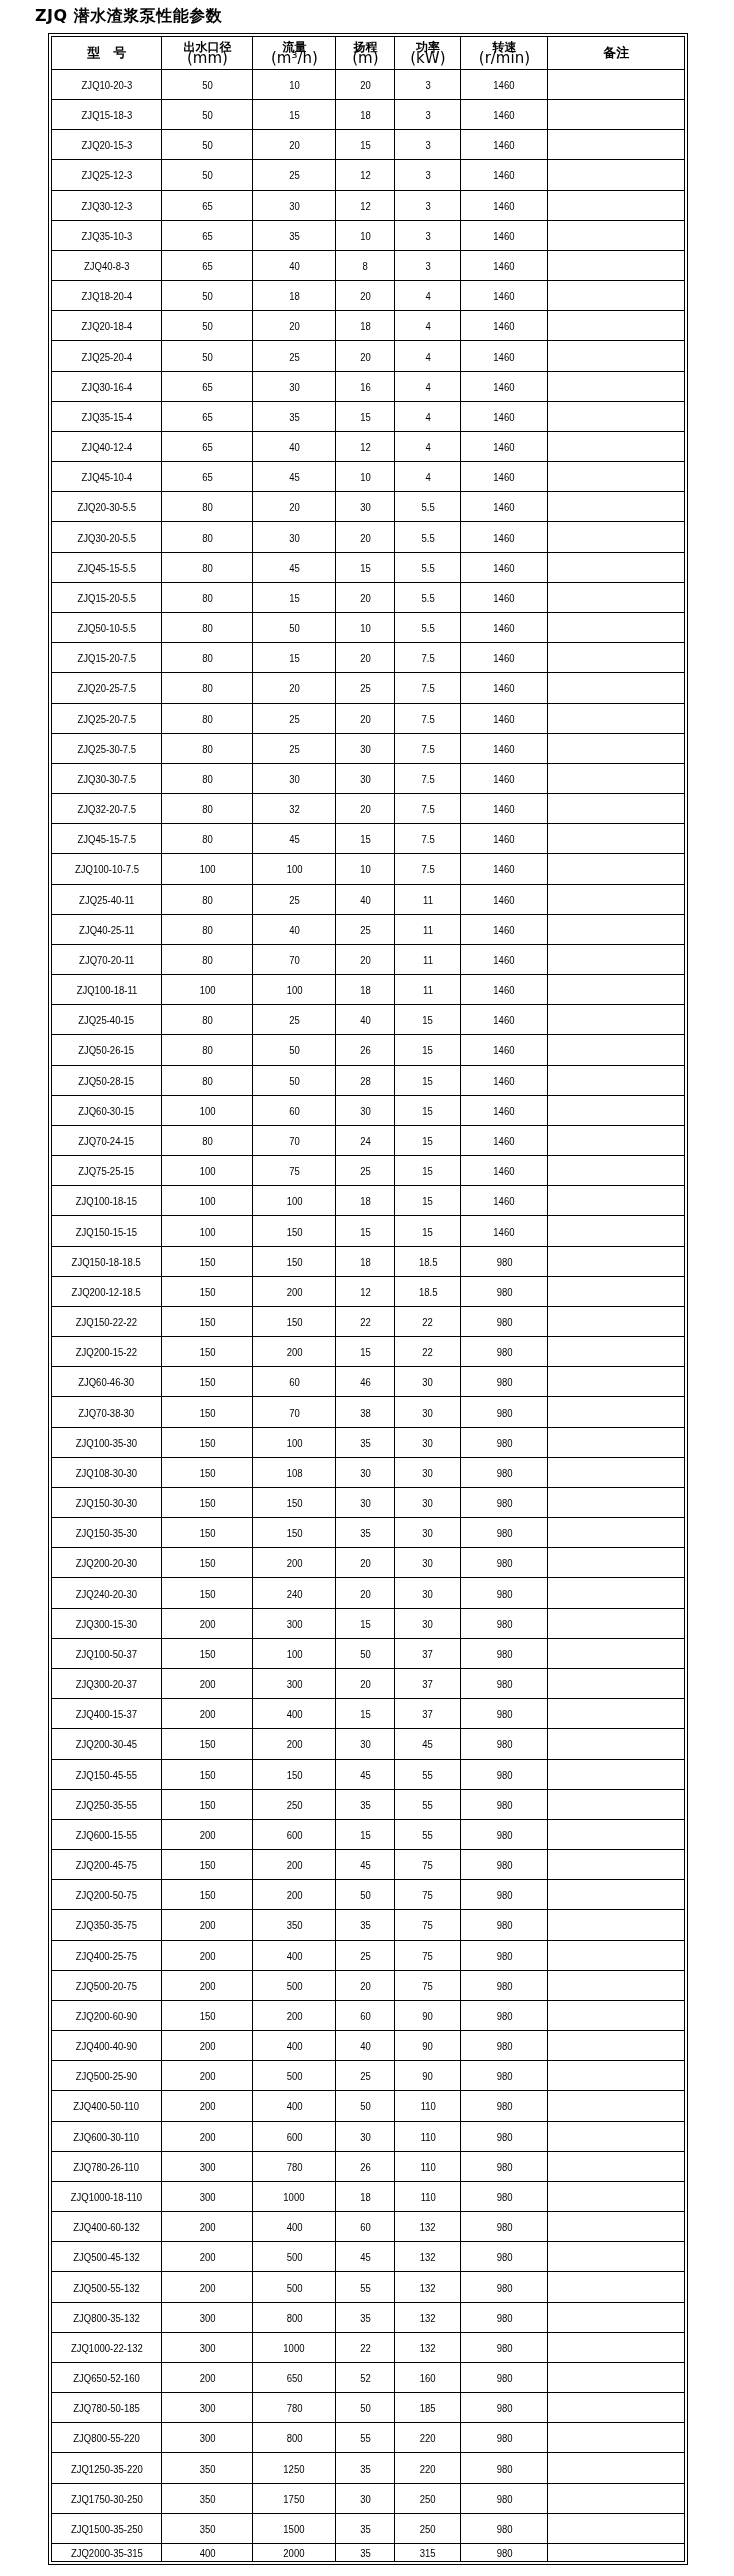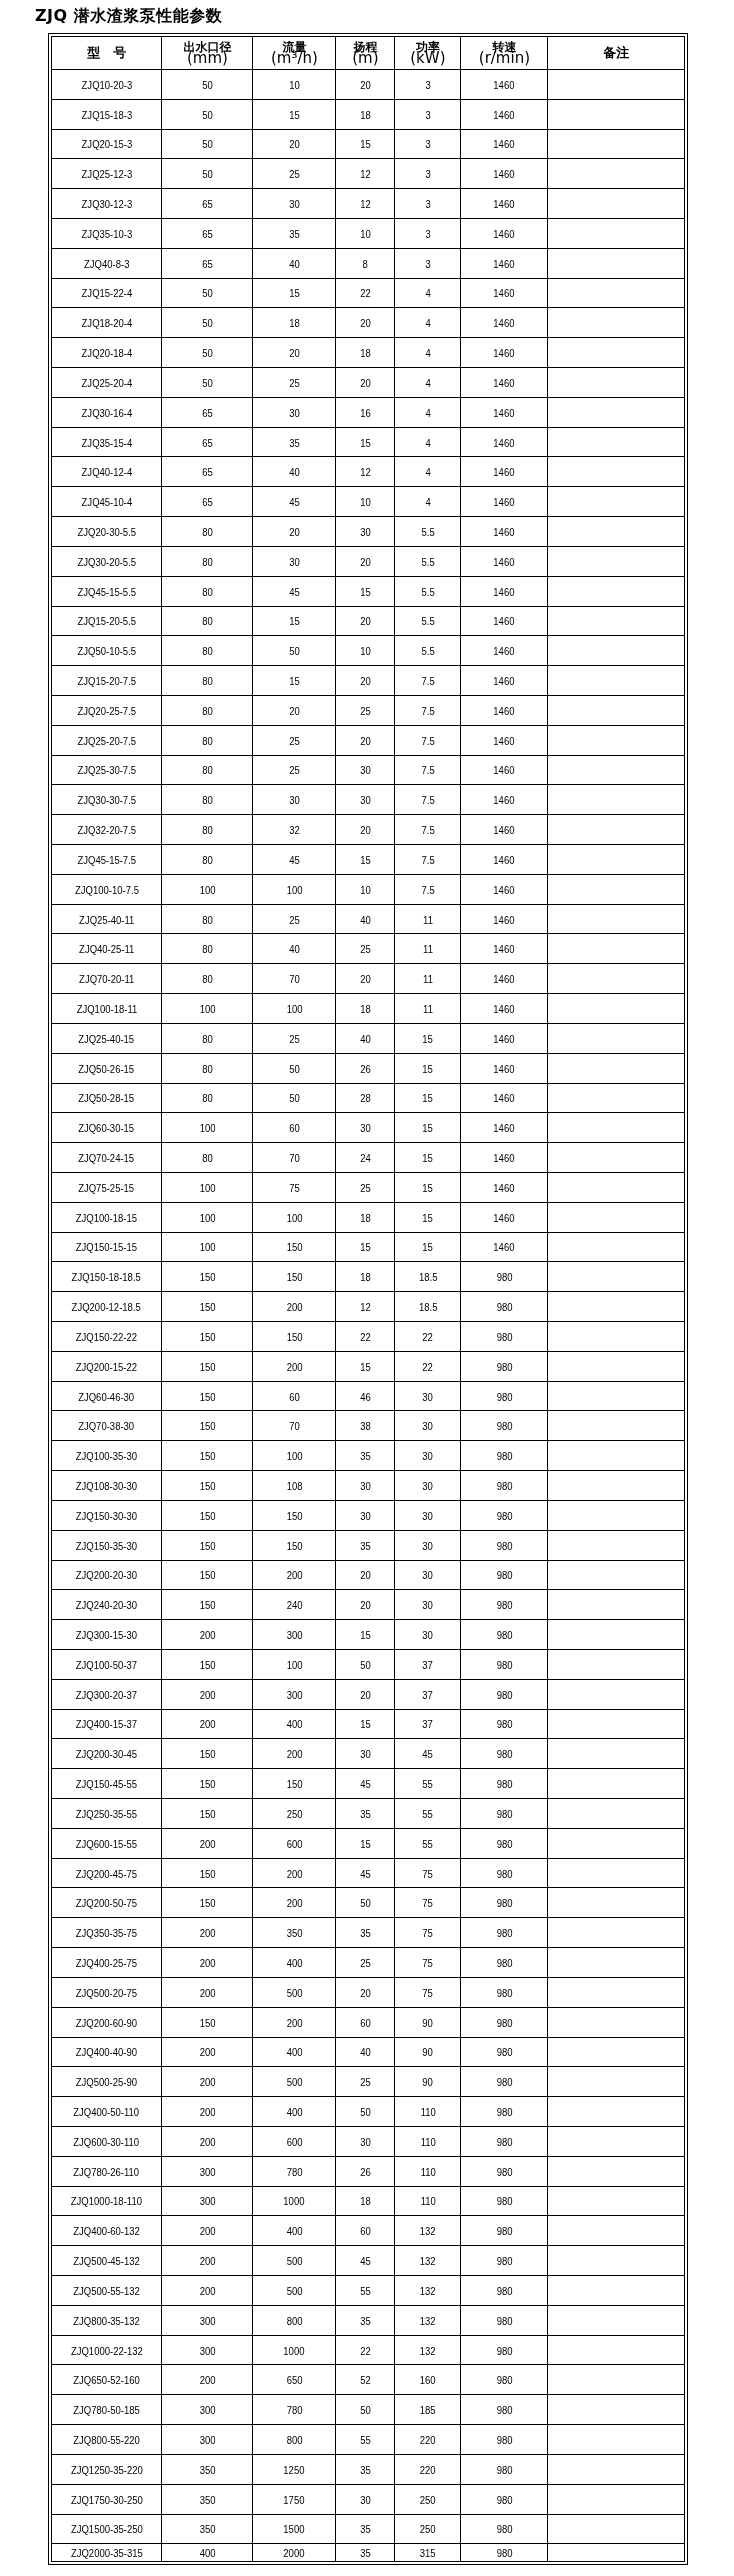--- a/index.html
+++ b/index.html
@@ -113,29 +113,20 @@
           <tr>
             <td><span>ZJQ40-8-3</span></td>
             <td><span>65</span></td>
             <td><span>40</span></td>
             <td><span>8</span></td>
             <td><span>3</span></td>
             <td><span>1460</span></td>
             <td><span></span></td>
           </tr>
           <tr>
-            <td><span>ZJQ15-22-4</span></td>
-            <td><span>50</span></td>
-            <td><span>15</span></td>
-            <td><span>22</span></td>
-            <td><span>4</span></td>
-            <td><span>1460</span></td>
-            <td><span></span></td>
-          </tr>
-          <tr>
             <td><span>ZJQ18-20-4</span></td>
             <td><span>50</span></td>
             <td><span>18</span></td>
             <td><span>20</span></td>
             <td><span>4</span></td>
             <td><span>1460</span></td>
             <td><span></span></td>
           </tr>
           <tr>
             <td><span>ZJQ20-18-4</span></td>

